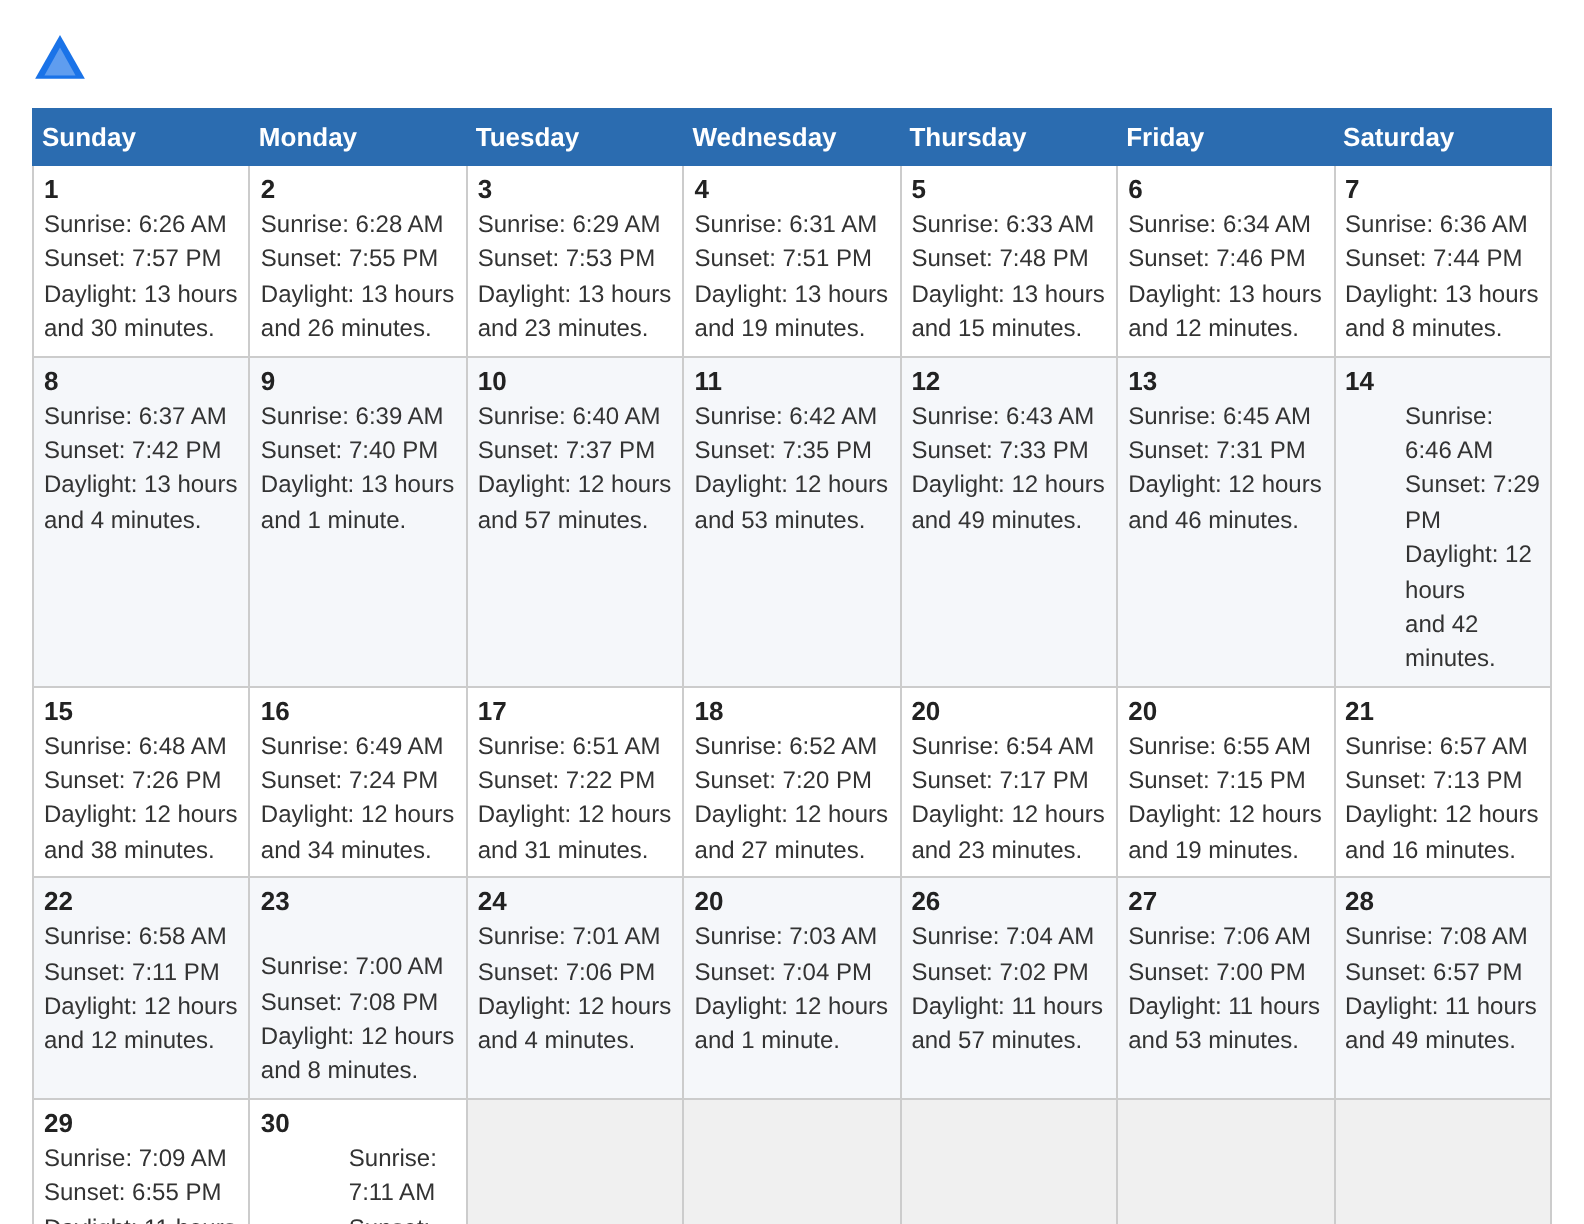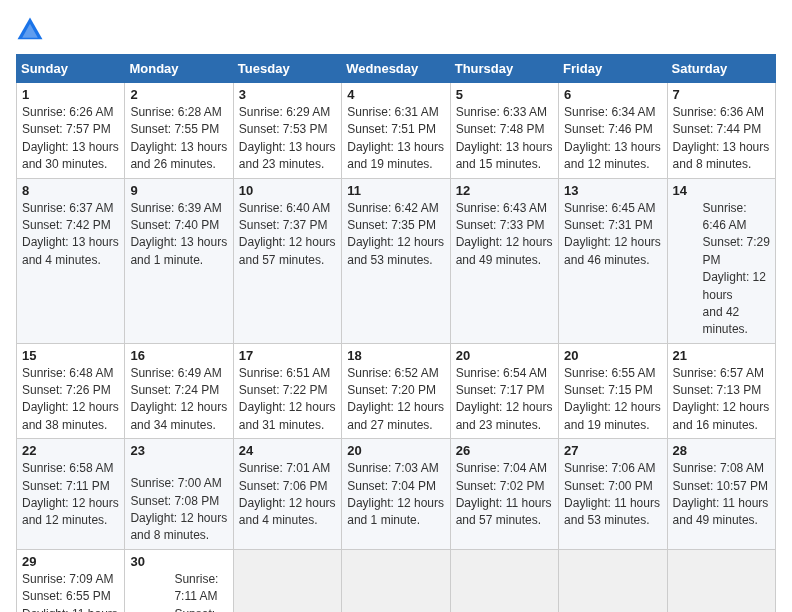--- a/index.html
+++ b/index.html
@@ -309,21 +309,21 @@
         <td>
           <span class="day-number">27</span>
           <div class="day-info" style="white-space: pre-line;">Sunrise: 7:06 AM
 Sunset: 7:00 PM
 Daylight: 11 hours
 and 53 minutes.</div>
         </td>
         <td>
           <span class="day-number">28</span>
           <div class="day-info" style="white-space: pre-line;">Sunrise: 7:08 AM
-Sunset: 10:57 PM
+Sunset: 6:57 PM
 Daylight: 11 hours
 and 49 minutes.</div>
         </td>
       </tr>
       <tr>
         <td>
           <span class="day-number">29</span>
           <div class="day-info" style="white-space: pre-line;">Sunrise: 7:09 AM
 Sunset: 6:55 PM
 Daylight: 11 hours

